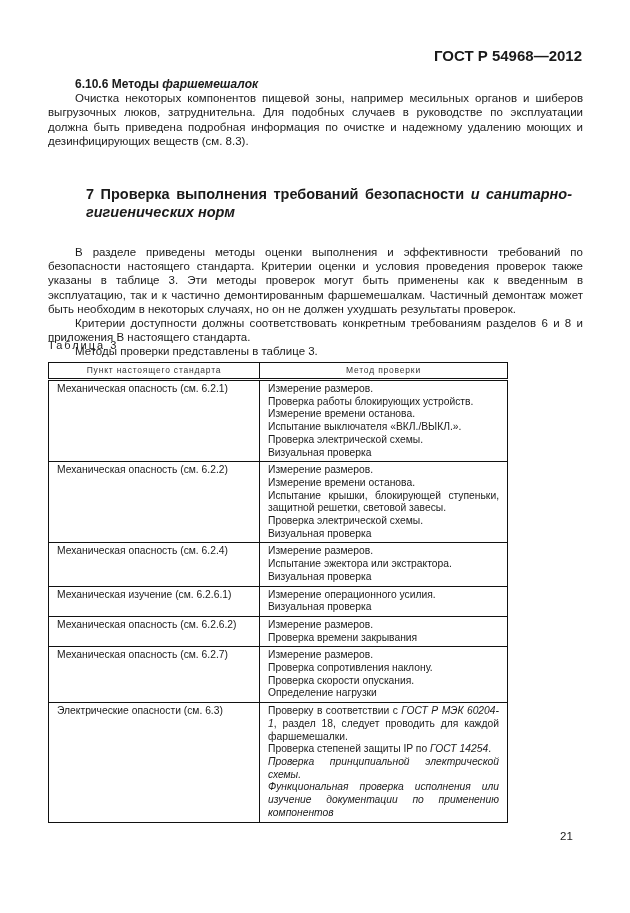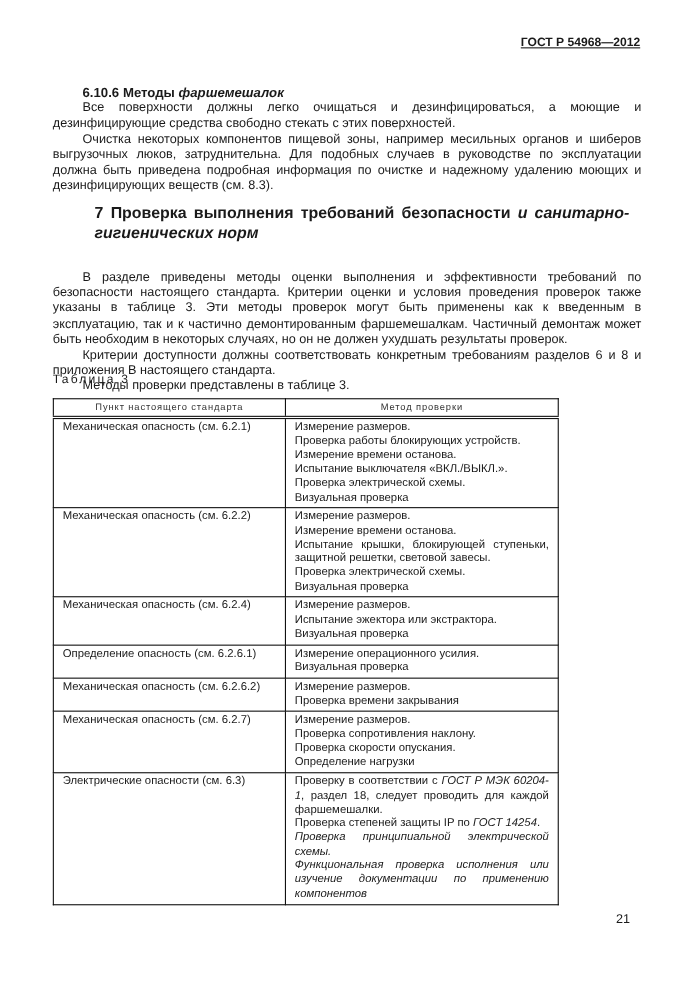--- a/index.html
+++ b/index.html
@@ -1,18 +1,18 @@
 <!DOCTYPE html>
 <html><head>
 <meta charset="utf-8">
 <style>
   html, body { margin: 0; padding: 0; background: #ffffff; }
   body { width: 630px; height: 913px; position: relative; overflow: hidden; color: #1a1a1a; font-family: "Liberation Sans", sans-serif; }
   .page { position: absolute; left: 0; top: 0; width: 630px; height: 913px; }
-  .doc-code { position: absolute; top: 33px; right: 48px; font-weight: bold; font-size: 11px; text-decoration: underline; }
+  .doc-code { position: absolute; top: 47px; right: 48px; font-weight: bold; font-size: 15px; }
   .text { position: absolute; left: 48px; width: 535px; font-size: 11.5px; line-height: 14.2px; text-align: justify; }
   .p { margin: 0; }
   .p.indent { text-indent: 27px; }
   .h3 { font-weight: bold; text-indent: 27px; margin: 0; font-size: 12px; }
   .h3 i, .h2 i { font-style: italic; }
   .h2 { font-weight: bold; font-size: 14.5px; line-height: 18px; margin: 11px; padding-left: 27px; text-align: justify; }
   .table-caption { position: absolute; left: 48px; top: 339px; font-size: 11px; letter-spacing: 2px; }
   table.t3 { position: absolute; left: 48px; top: 362px; width: 460px; border-collapse: collapse; font-size: 10.3px; line-height: 12.7px; }
   table.t3 th { font-weight: normal; font-size: 8.5px; letter-spacing: 0.8px; color: #333; height: 15px; padding: 0; border: 1px solid #111; border-bottom: 3px double #111; text-align: center; }
   table.t3 td { border: 1px solid #111; vertical-align: top; padding: 2px 8px 2px 8px; }
@@ -24,21 +24,20 @@
 </style>
 </head>
 <body>
 
 <div class="page">
 
   <div class="doc-code">ГОСТ Р 54968—2012</div>
 
   <div class="text" style="top:77px;">
     <p class="h3"><span>6.10.6</span> <span>Методы</span> <i>фаршемешалок</i></p>
-    <p class="p indent">Все поверхности должны легко очищаться и дезинфицироваться, а моющие и дезинфицирующие средства свободно стекать с этих поверхностей.</p>
     <p class="p indent">Очистка некоторых компонентов пищевой зоны, например месильных органов и шиберов выгрузочных люков, затруднительна. Для подобных случаев в руководстве по эксплуатации должна быть приведена подробная информация по очистке и надежному удалению моющих и дезинфицирующих веществ (см. 8.3).</p>
   </div>
 
   <div class="text" style="top:174px;">
     <p class="h2"><span>7 Проверка выполнения требований безопасности</span> <i>и санитарно-гигиенических норм</i></p>
     <div style="height:13px"></div>
     <p class="p indent">В разделе приведены методы оценки выполнения и эффективности требований по безопасности настоящего стандарта. Критерии оценки и условия проведения проверок также указаны в таблице 3. Эти методы проверок могут быть применены как к введенным в эксплуатацию, так и к частично демонтированным фаршемешалкам. Частичный демонтаж может быть необходим в некоторых случаях, но он не должен ухудшать результаты проверок.</p>
     <p class="p indent">Критерии доступности должны соответствовать конкретным требованиям разделов 6 и 8 и приложения В настоящего стандарта.</p>
     <p class="p indent">Методы проверки представлены в таблице 3.</p>
   </div>
@@ -76,21 +75,21 @@
       </tr>
       <tr>
         <td class="c1">Механическая опасность (см. 6.2.4)</td>
         <td class="c2">
           <span class="line">Измерение размеров.</span>
           <span class="line">Испытание эжектора или экстрактора.</span>
           <span class="line">Визуальная проверка</span>
         </td>
       </tr>
       <tr>
-        <td class="c1">Определение опасность (см. 6.2.6.1)</td>
+        <td class="c1">Механическая изучение (см. 6.2.6.1)</td>
         <td class="c2">
           <span class="line">Измерение операционного усилия.</span>
           <span class="line">Визуальная проверка</span>
         </td>
       </tr>
       <tr>
         <td class="c1">Механическая опасность (см. 6.2.6.2)</td>
         <td class="c2">
           <span class="line">Измерение размеров.</span>
           <span class="line">Проверка времени закрывания</span>

